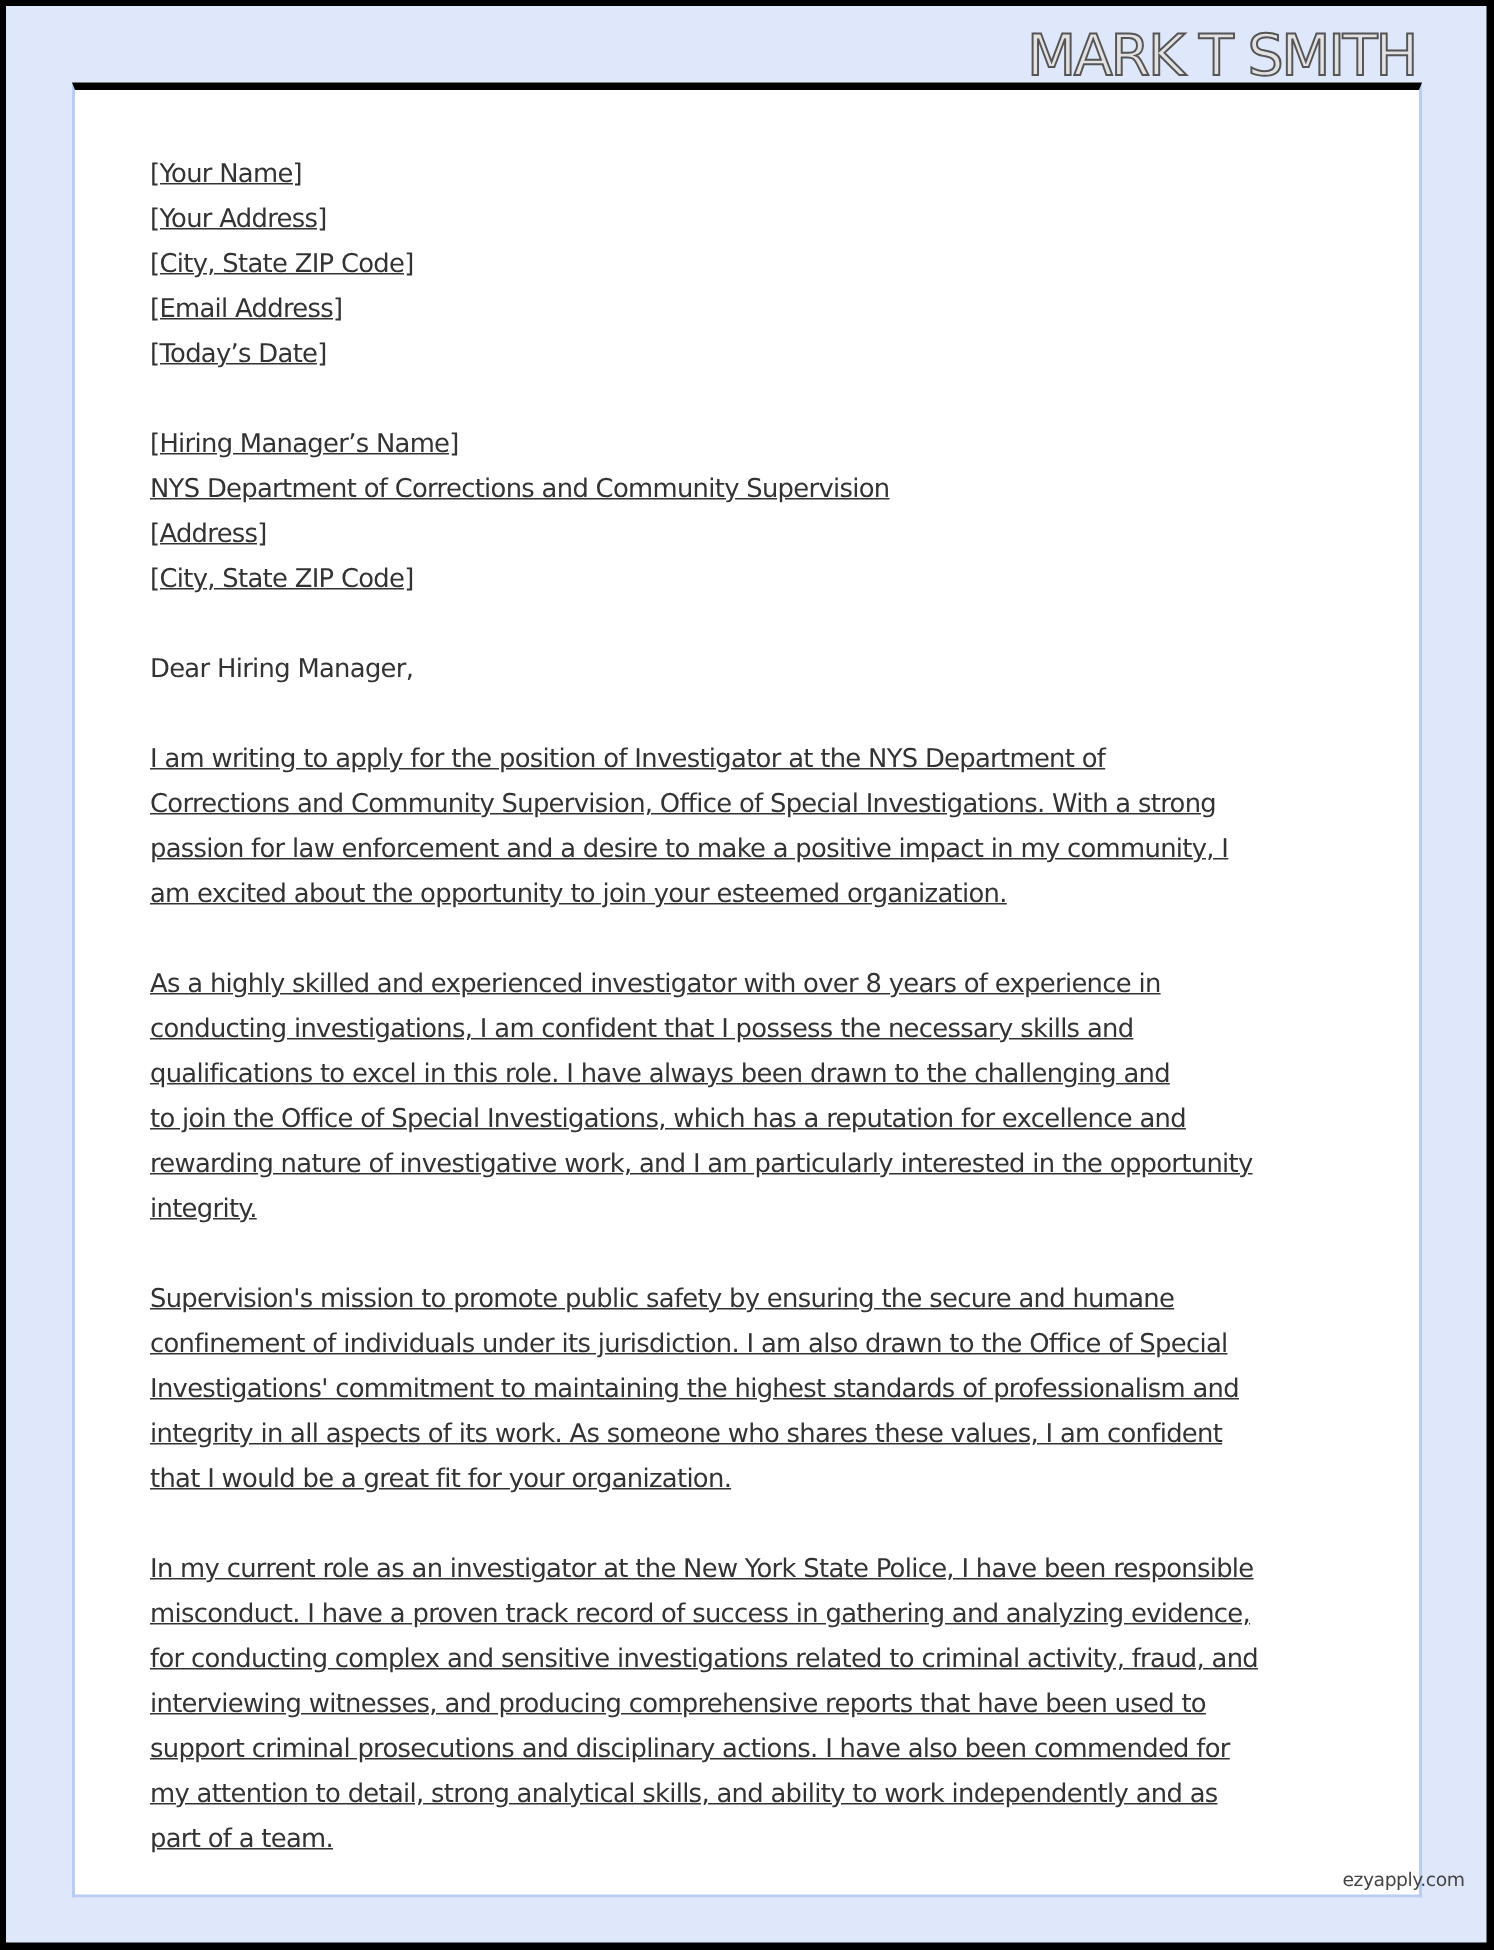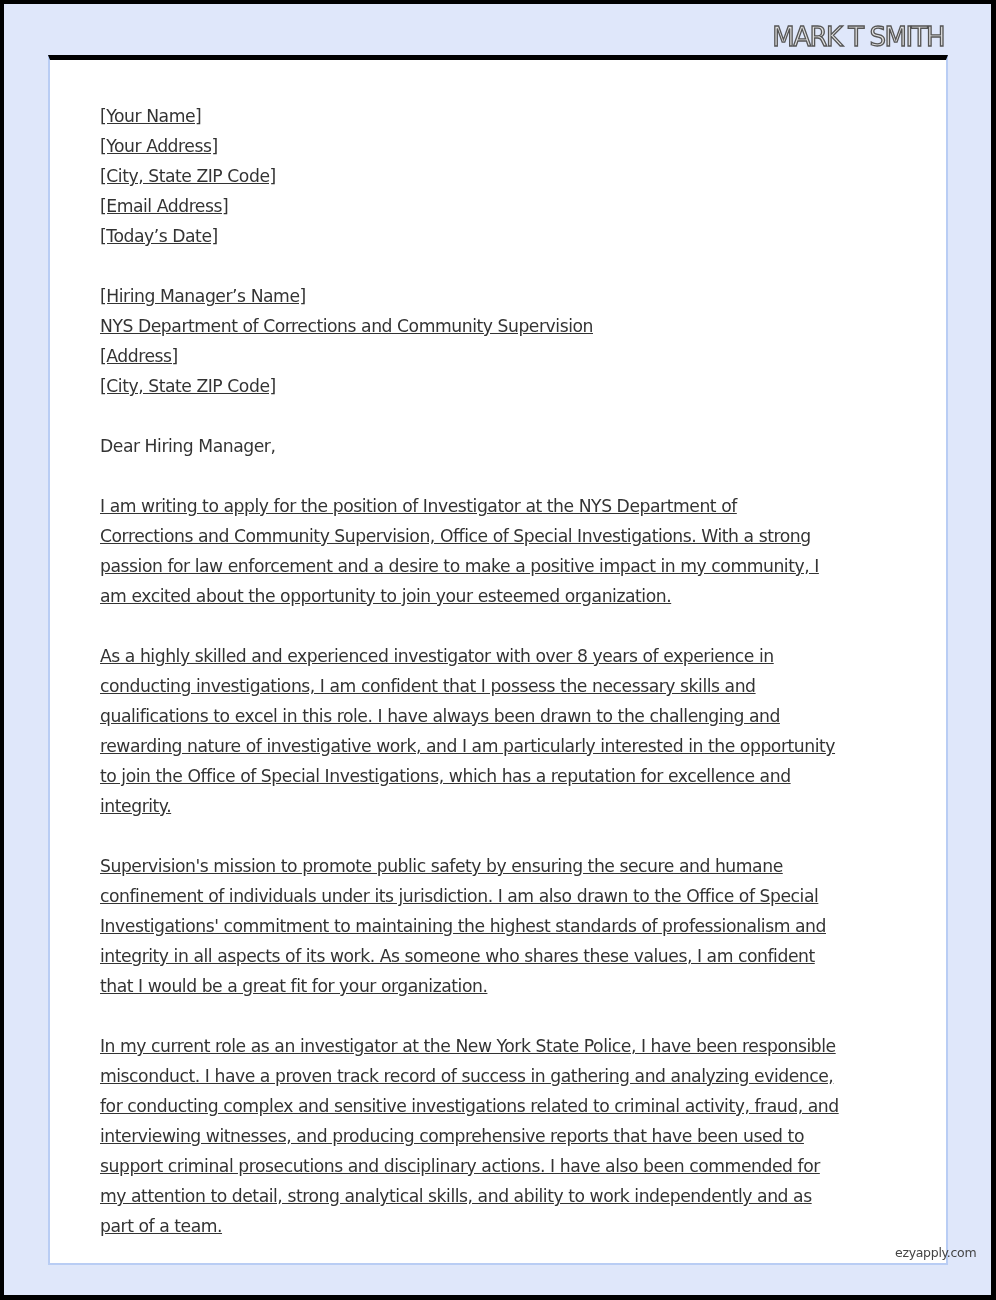--- a/index.html
+++ b/index.html
@@ -15,21 +15,21 @@
     left: 4px; top: 4px;
     width: 987px; height: 1291px;
     background: #dfe7fa;
     overflow: hidden;
   }
   .name-header {
     position: absolute;
     right: 47px;
     top: 10px;
     font-family: "DejaVu Sans", sans-serif;
-    font-size: 26px;
+    font-size: 38px;
     letter-spacing: -1.5px;
     color: #e2e2e2;
     -webkit-text-stroke: 1.3px #555;
     line-height: 46px;
     white-space: nowrap;
     text-align: center;
   }
   .card {
     position: absolute;
     left: 44px; top: 51px;
@@ -92,22 +92,22 @@
       <span class="line">I am writing to apply for the position of Investigator at the NYS Department of</span>
       <span class="line">Corrections and Community Supervision, Office of Special Investigations. With a strong</span>
       <span class="line">passion for law enforcement and a desire to make a positive impact in my community, I</span>
       <span class="line">am excited about the opportunity to join your esteemed organization.</span>
     </p>
 
     <p>
       <span class="line">As a highly skilled and experienced investigator with over 8 years of experience in</span>
       <span class="line">conducting investigations, I am confident that I possess the necessary skills and</span>
       <span class="line">qualifications to excel in this role. I have always been drawn to the challenging and</span>
+      <span class="line">to join the Office of Special Investigations, which has a reputation for excellence and</span>
       <span class="line">rewarding nature of investigative work, and I am particularly interested in the opportunity</span>
-      <span class="line">to join the Office of Special Investigations, which has a reputation for excellence and</span>
       <span class="line">integrity.</span>
     </p>
 
     <p>
       <span class="line">Supervision's mission to promote public safety by ensuring the secure and humane</span>
       <span class="line">confinement of individuals under its jurisdiction. I am also drawn to the Office of Special</span>
       <span class="line">Investigations' commitment to maintaining the highest standards of professionalism and</span>
       <span class="line">integrity in all aspects of its work. As someone who shares these values, I am confident</span>
       <span class="line">that I would be a great fit for your organization.</span>
     </p>

